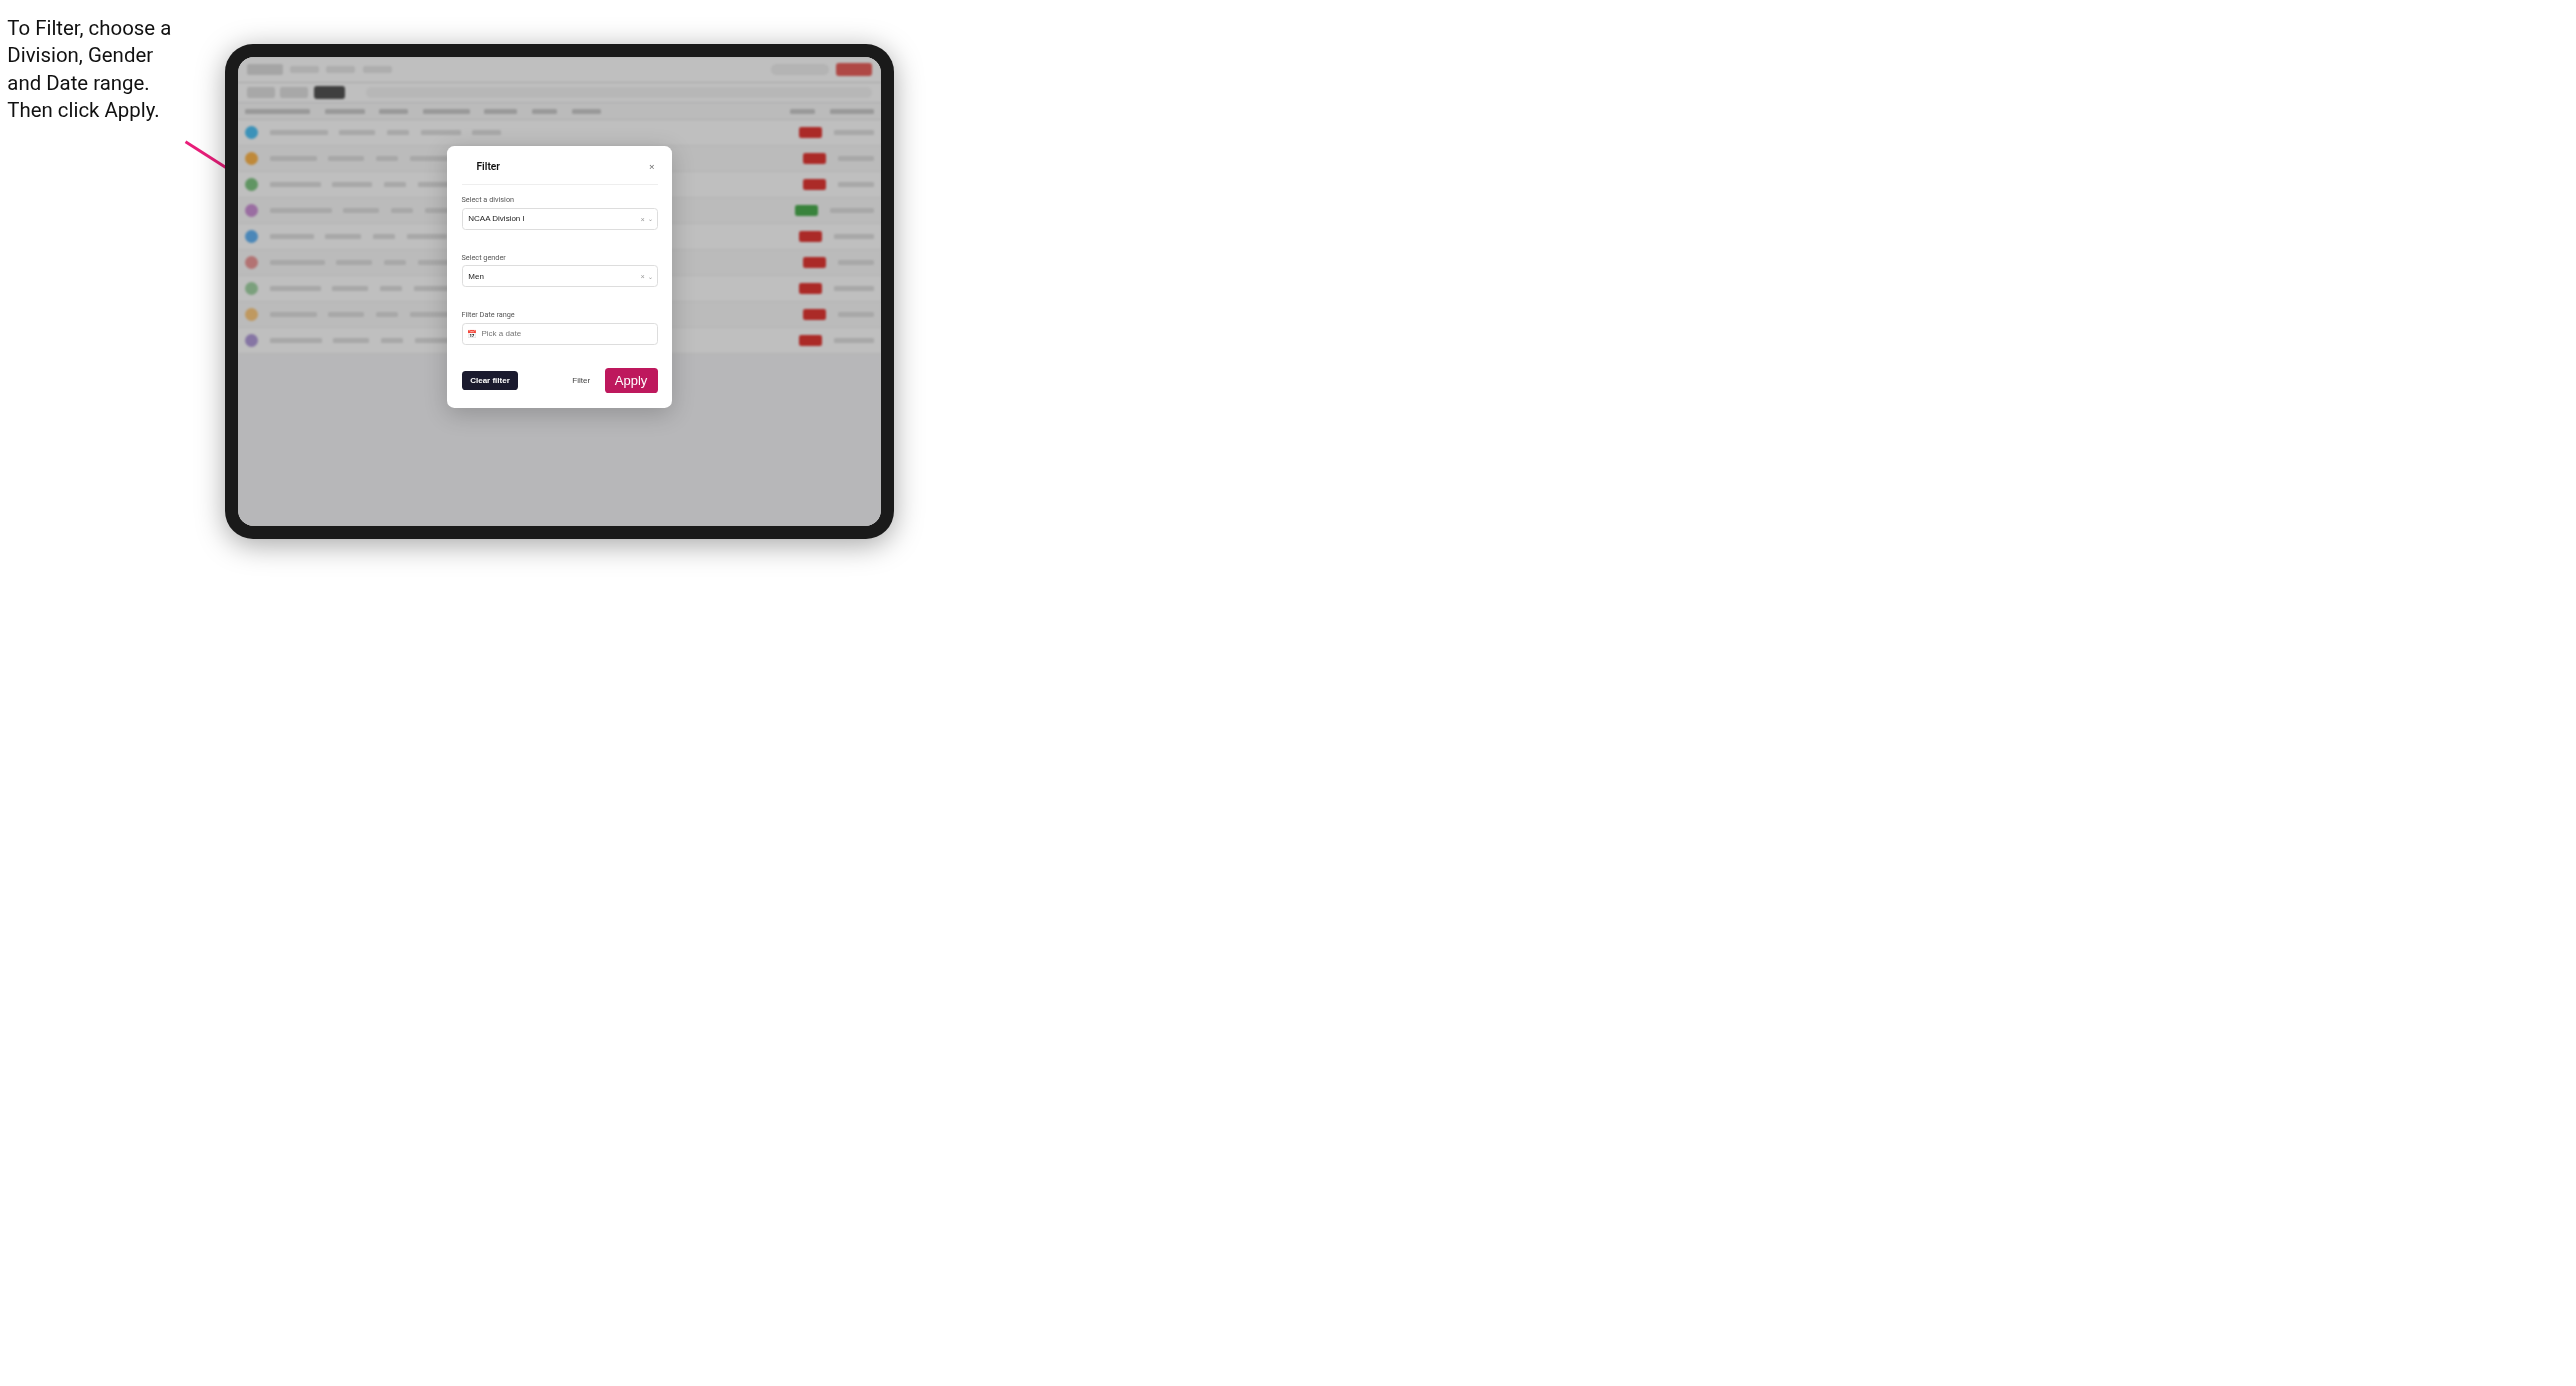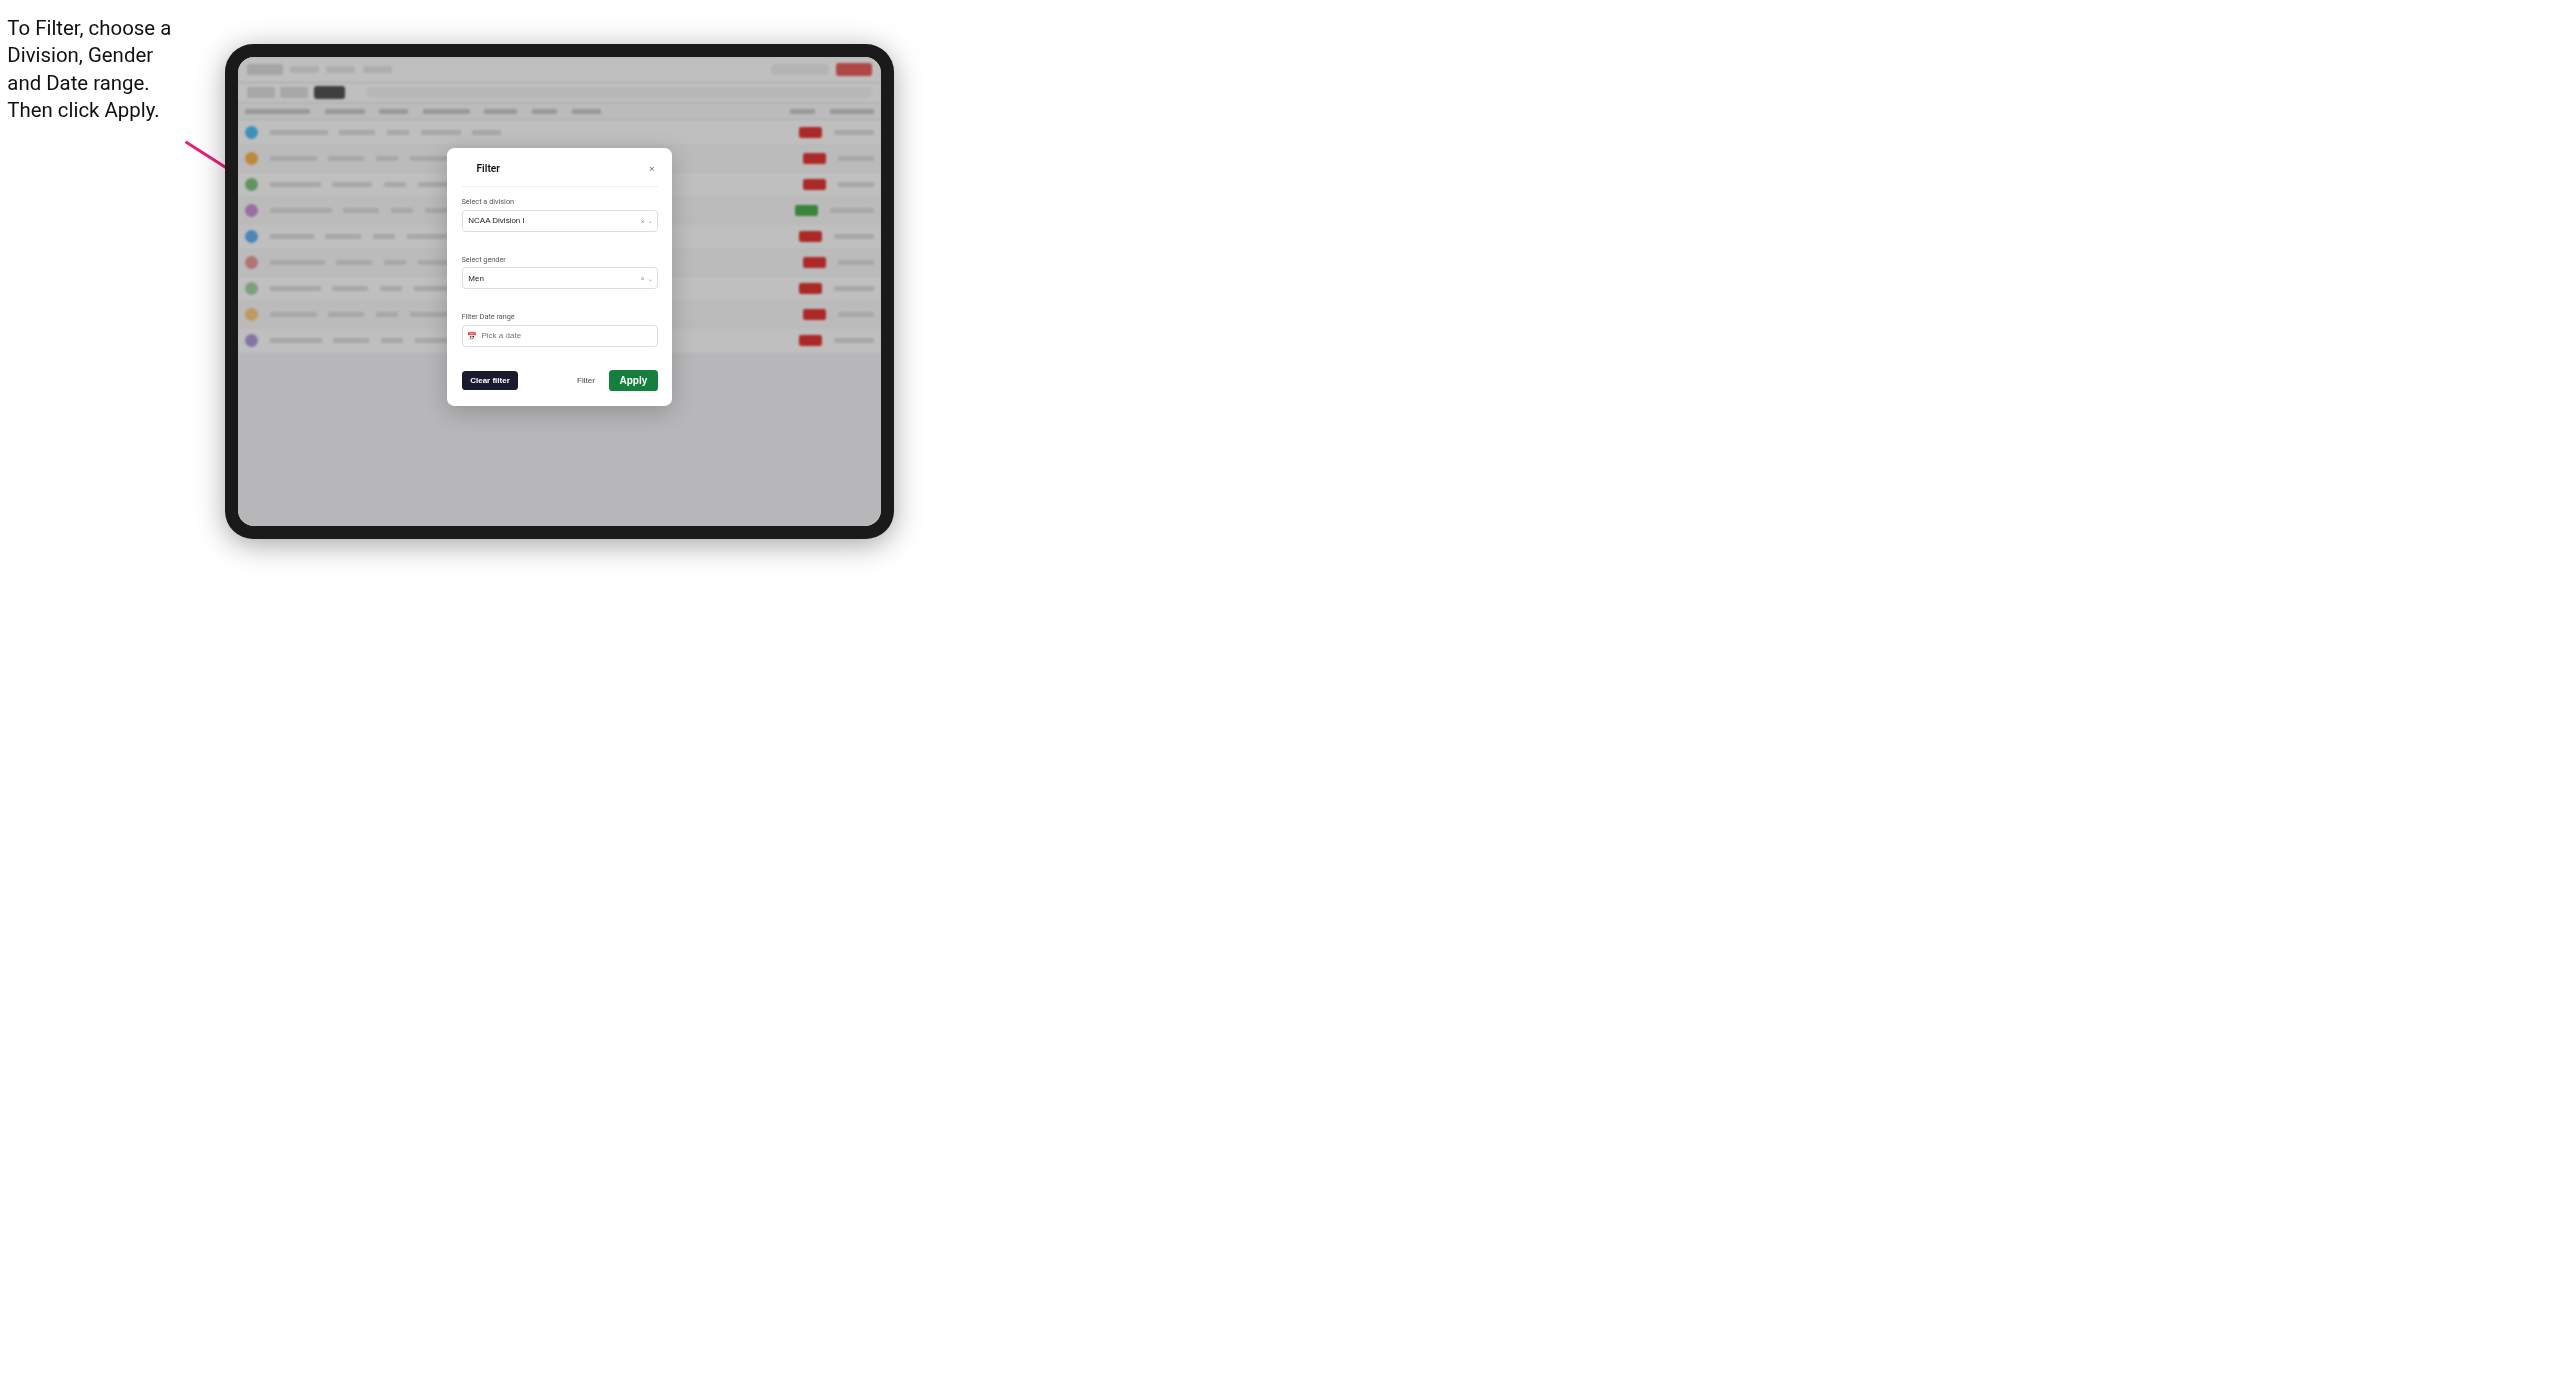--- a/index.html
+++ b/index.html
@@ -330,26 +330,26 @@
     .btn-cancel {
       padding: 5.1px 8.7px;
       background: none;
       color: #444;
       border: none;
       font-size: 8px;
       cursor: pointer;
     }
     .btn-apply {
       padding: 5.1px 10.2px;
-      background: #15803d;
+      background: #be185d;
       color: #fff;
       border: none;
       border-radius: 3.6px;
-      font-size: 10px;
-      font-weight: 700;
+      font-size: 13px;
+      font-weight: 400;
       cursor: pointer;
     }
 
     
     .modal-divider {
       border: none;
       border-top: 0.7px solid #eee;
       margin-bottom: 10.2px;
     }
   </style>

